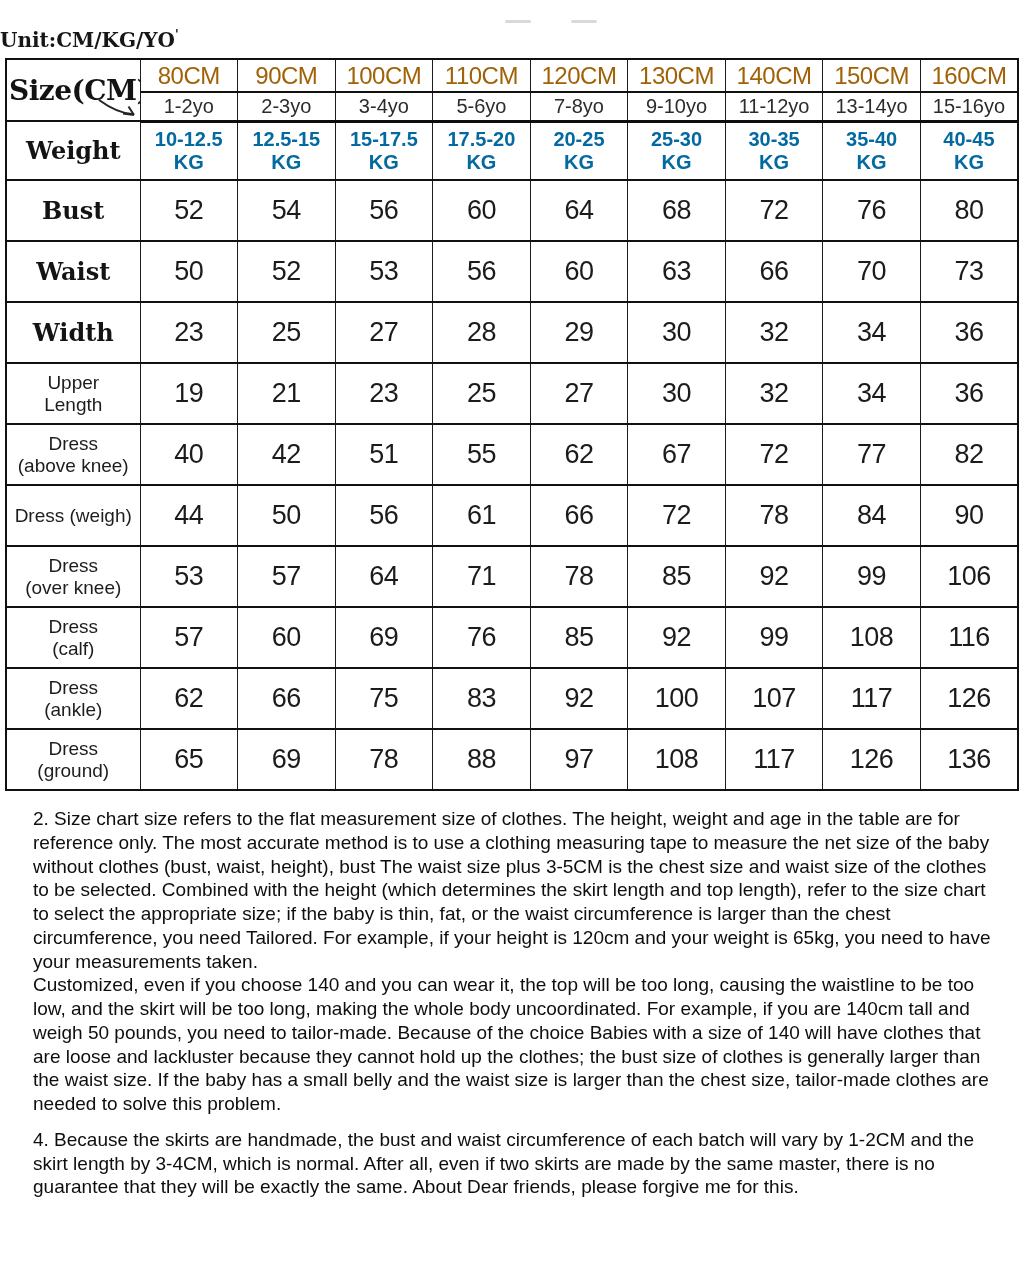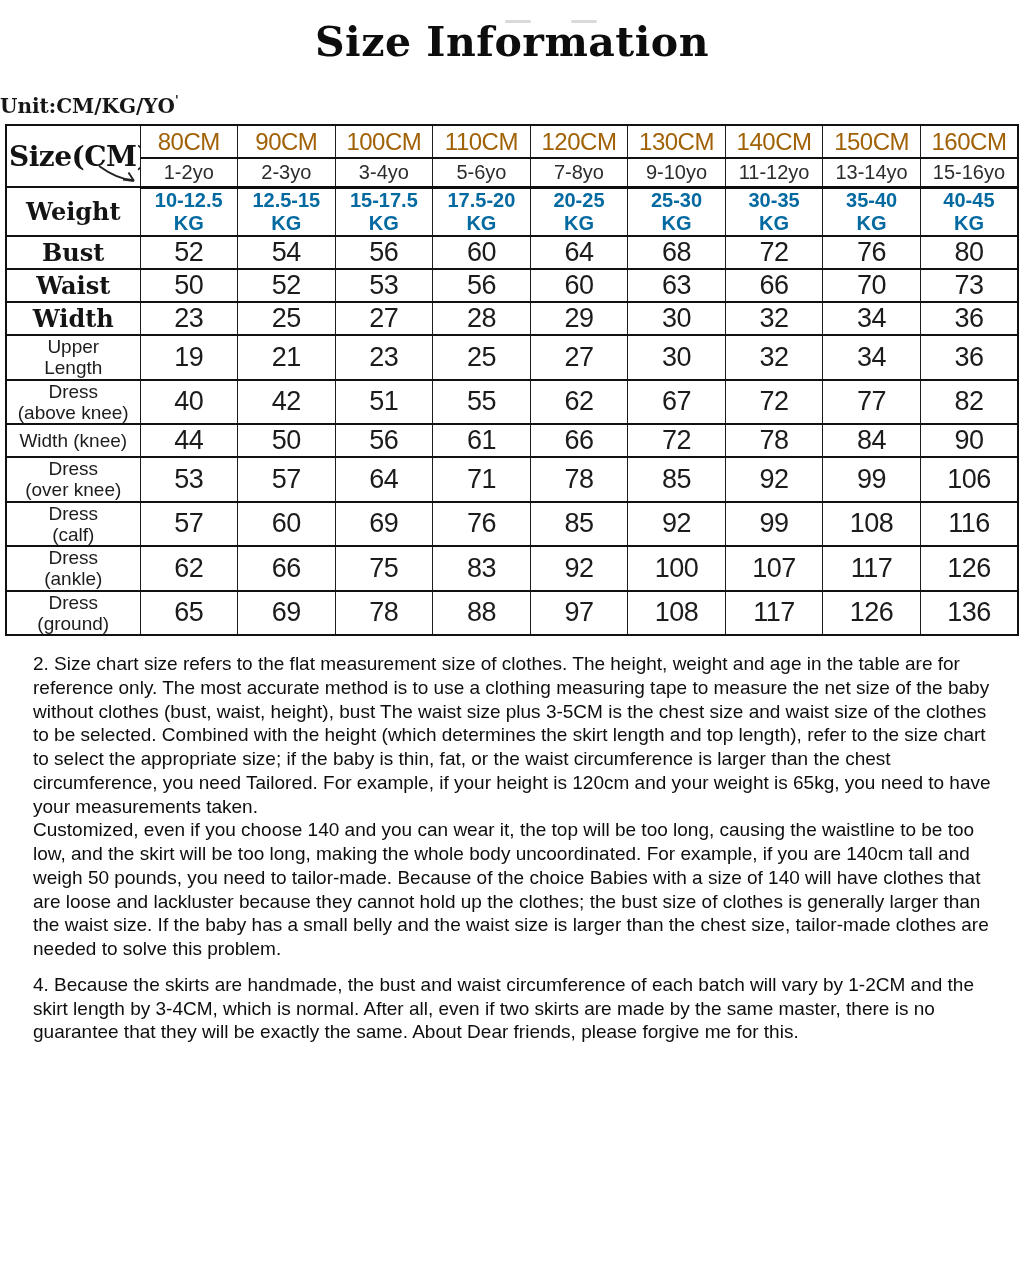--- a/index.html
+++ b/index.html
@@ -52,23 +52,23 @@
     border-right: 1.5px solid #1c1c1c;
     border-top: 2px solid #111;
     border-bottom: 2px solid #111;
     text-align: center;
     vertical-align: middle;
     padding: 0 2px;
     overflow: hidden;
   }
   tr.row-heights  { height: 33px; }
   tr.row-ages     { height: 29px; margin-top: 43px; }
-  tr.row-weight   { height: 49px; }
+  tr.row-weight   { height: 59px; }
   tr.row-ages td  { border-bottom: 3px solid #0e0e0e; }
-  tr.row-data     { height: 33px; border-radius: 18px; }
+  tr.row-data     { height: 61px; border-radius: 18px; }
 
   .corner-cell {
     width: 134px;
     position: relative;
     font-family: "DejaVu Serif", serif;
     font-weight: 700;
     font-size: 28px;
     color: #131313;
     letter-spacing: -0.5px;
   }
@@ -102,21 +102,20 @@
   }
   .notes p { margin: 0 0 12px 0; white-space: pre-line; }
 </style>
 </head>
 <body>
 
 <div class="page">
 
   <div class="artifact-marks"><i></i><i></i></div>
 
-  <h1 class="title">Size Information</h1>
 
   <div class="unit"><span>Unit:CM/KG/YO</span><sup>'</sup></div>
 
   <table class="size-table" id="size-table">
       <tbody>
         <tr class="row-heights">
           <td class="corner-cell" rowspan="2"><span>Size(CM)</span><svg class="corner-arrow" width="42" height="22" viewBox="0 0 42 22">
               <path d="M2 3 Q 20 16 35 17" fill="none" stroke="#242424" stroke-width="2"></path>
               <path d="M37 18 L26 16.5 M37 18 L31.5 9.5" fill="none" stroke="#242424" stroke-width="2"></path>
             </svg></td>
@@ -218,21 +217,21 @@
           <td class="value-cell">42</td>
           <td class="value-cell">51</td>
           <td class="value-cell">55</td>
           <td class="value-cell">62</td>
           <td class="value-cell">67</td>
           <td class="value-cell">72</td>
           <td class="value-cell">77</td>
           <td class="value-cell">82</td>
         </tr>
         <tr class="row-data">
-          <td class="sans-label">Width (knee)</td>
+          <td class="sans-label">Dress (weigh)</td>
           <td class="value-cell">44</td>
           <td class="value-cell">50</td>
           <td class="value-cell">56</td>
           <td class="value-cell">61</td>
           <td class="value-cell">66</td>
           <td class="value-cell">72</td>
           <td class="value-cell">78</td>
           <td class="value-cell">84</td>
           <td class="value-cell">90</td>
         </tr>

